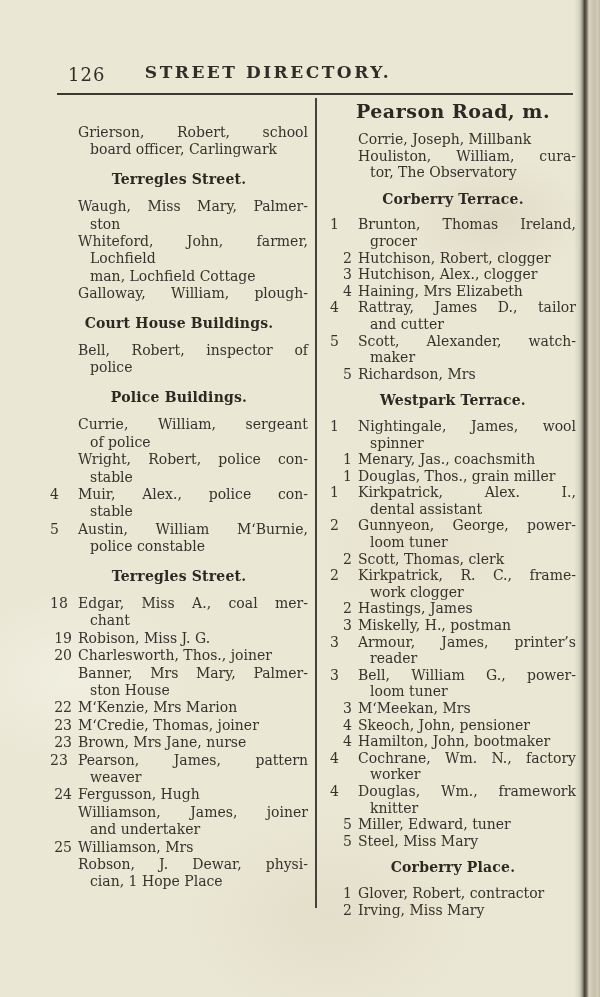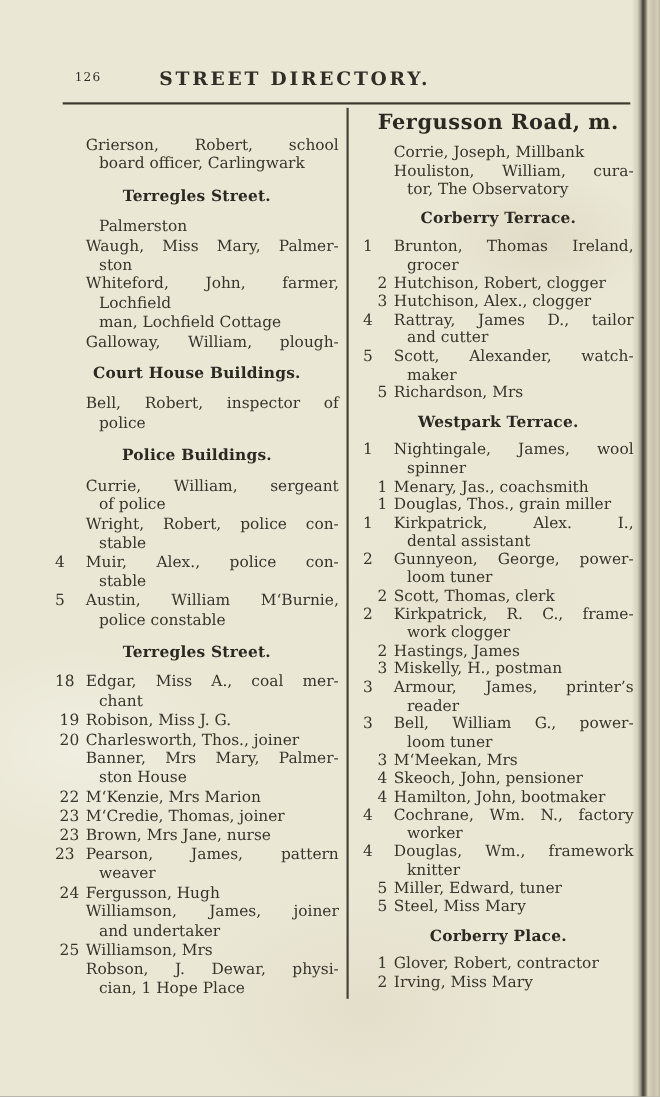--- a/index.html
+++ b/index.html
@@ -22,21 +22,21 @@
       rgba(90,84,70,0.55) 32%,
       #45423a 40%,
       #6e6859 48%,
       #d9d3c0 58%,
       #c7c0ab 78%,
       #d3cdb9 92%,
       #bfb8a2 100%);
   }
   .page-number {
     position:absolute; left:68px; top:64px;
-    font-size:11px; letter-spacing:1px; color:#312e27;
+    font-size:18px; letter-spacing:1px; color:#312e27;
   }
   .header-title {
     position:absolute; left:0; top:62px; width:536px; text-align:center;
     font-size:17px; font-weight:bold; letter-spacing:2.5px; color:#312e27;
   }
   .header-rule {
     position:absolute; left:57px; top:93px; width:516px; height:2px;
     background:#3c392f;
   }
   .column-divider {
@@ -75,21 +75,20 @@
   <div class="col col-left">
       <div class="group">
         <div class="entry">
           <div class="line first just"><span class="num"></span><span>Grierson, Robert, school</span></div>
           <div class="line">board officer, Carlingwark</div>
         </div>
       </div>
       <div class="heading">Terregles Street.</div>
       <div class="group">
         <div class="entry">
-          <div class="line">Palmerston</div>
         </div>
         <div class="entry">
           <div class="line first just"><span class="num"></span><span>Waugh, Miss Mary, Palmer-</span></div>
           <div class="line">ston</div>
         </div>
         <div class="entry">
           <div class="line first just"><span class="num"></span><span>Whiteford, John, farmer,</span></div>
           <div class="line">Lochfield</div>
         </div>
         <div class="entry">
@@ -162,41 +161,44 @@
         <div class="entry">
           <div class="line first"><span class="num">25</span><span>Williamson, Mrs</span></div>
         </div>
         <div class="entry">
           <div class="line first just"><span class="num"></span><span>Robson, J. Dewar, physi-</span></div>
           <div class="line">cian, 1 Hope Place</div>
         </div>
       </div>
     </div>
   <div class="col col-right">
-      <div class="street-title">Fergusson Road, m.</div>
+      <div class="street-title">Pearson Road, m.</div>
       <div class="group">
         <div class="entry">
           <div class="line first"><span class="num"></span><span>Corrie, Joseph, Millbank</span></div>
         </div>
         <div class="entry">
           <div class="line first just"><span class="num"></span><span>Houliston, William, cura-</span></div>
           <div class="line">tor, The Observatory</div>
         </div>
       </div>
       <div class="heading">Corberry Terrace.</div>
       <div class="group">
         <div class="entry">
           <div class="line first just"><span class="num">1</span><span>Brunton, Thomas Ireland,</span></div>
           <div class="line">grocer</div>
         </div>
         <div class="entry">
           <div class="line first"><span class="num">2</span><span>Hutchison, Robert, clogger</span></div>
         </div>
         <div class="entry">
           <div class="line first"><span class="num">3</span><span>Hutchison, Alex., clogger</span></div>
+        </div>
+        <div class="entry">
+          <div class="line first"><span class="num">4</span><span>Haining, Mrs Elizabeth</span></div>
         </div>
         <div class="entry">
           <div class="line first just"><span class="num">4</span><span>Rattray, James D., tailor</span></div>
           <div class="line">and cutter</div>
         </div>
         <div class="entry">
           <div class="line first just"><span class="num">5</span><span>Scott, Alexander, watch-</span></div>
           <div class="line">maker</div>
         </div>
         <div class="entry">

